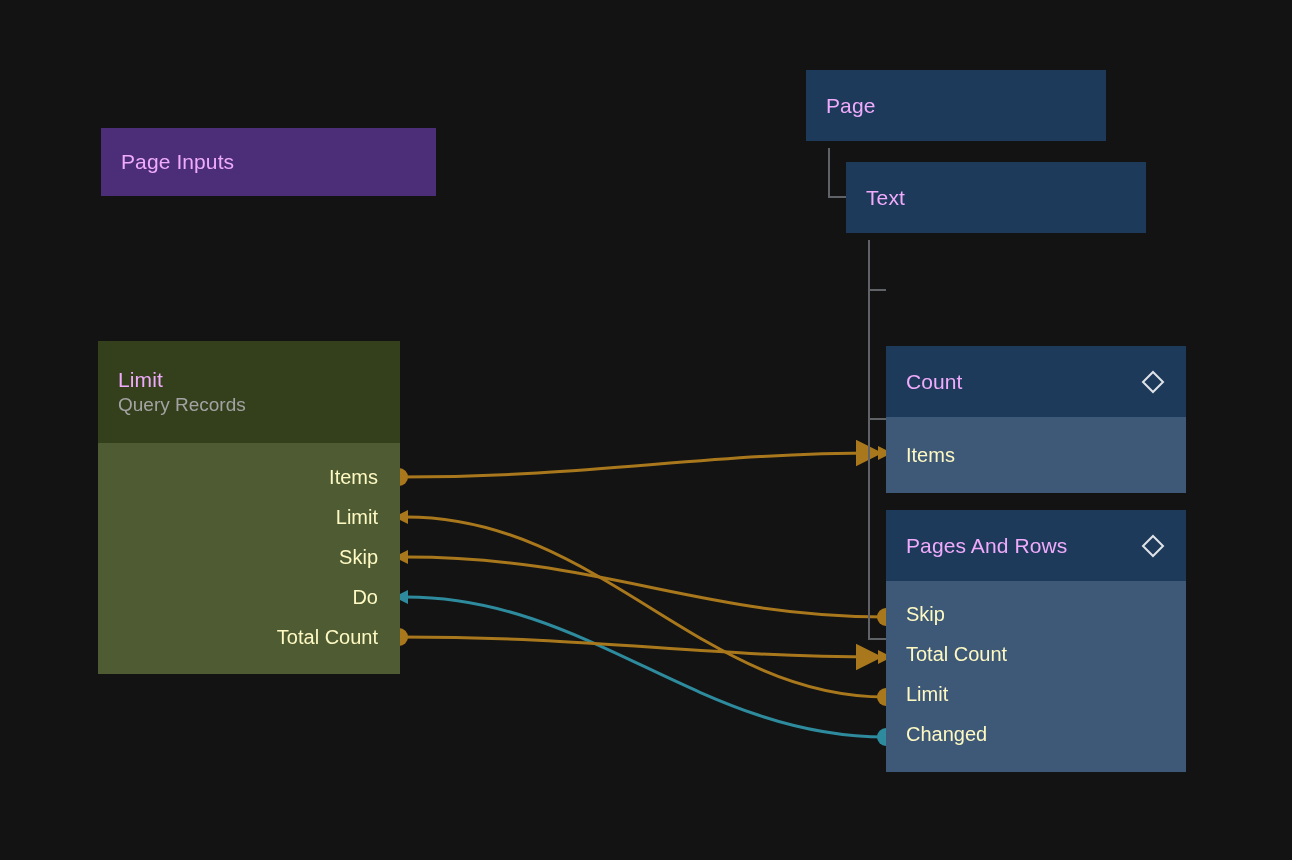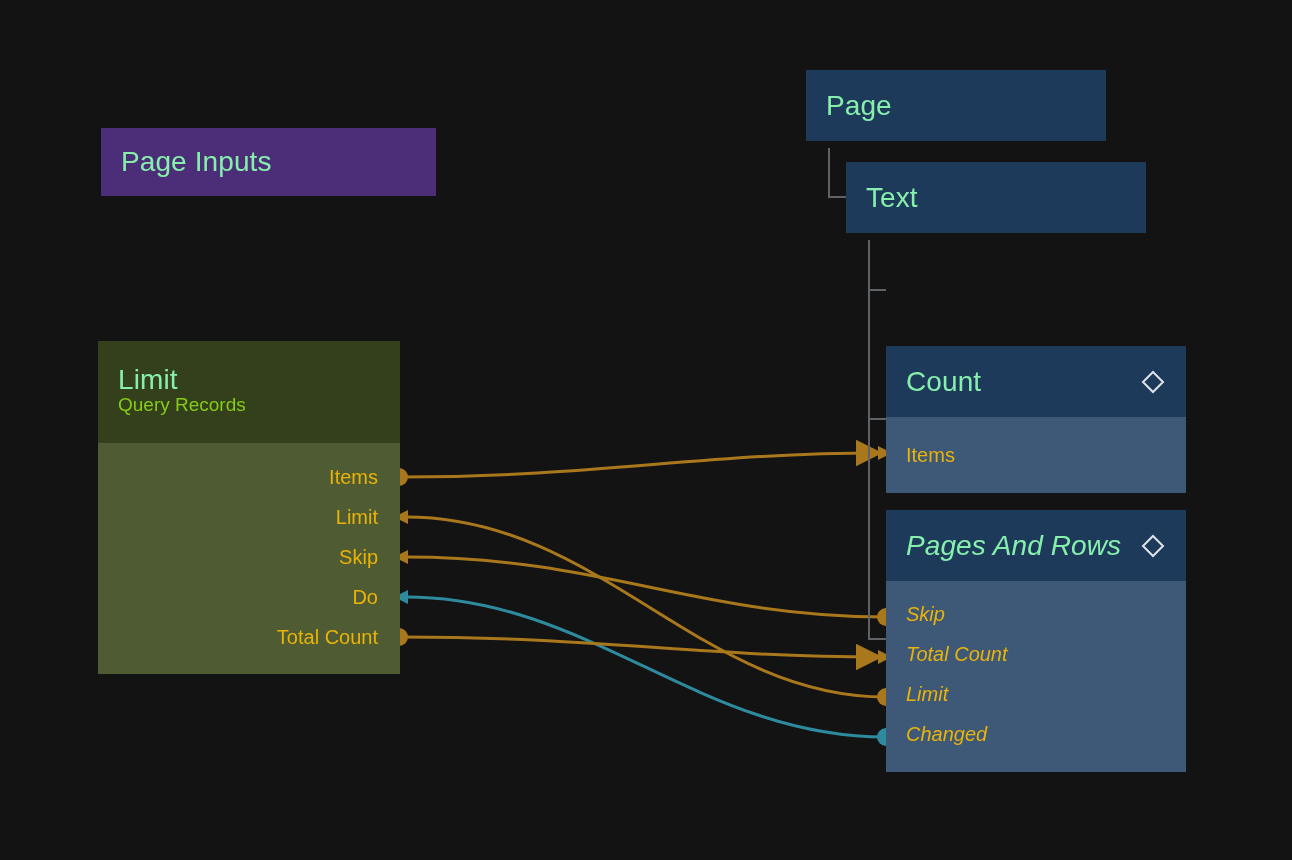--- a/index.html
+++ b/index.html
@@ -34,28 +34,28 @@
     box-sizing: border-box;
   }
   .node-header {
     display: flex;
     align-items: center;
     box-sizing: border-box;
     padding: 0 20px;
     height: 71px;
   }
   .node-title {
-    color: #86efac;
-    font-size: 28px;
+    color: #f0abfc;
+    font-size: 21px;
     line-height: 24px;
     letter-spacing: 0.1px;
     white-space: nowrap;
   }
   .node-subtitle {
-    color: #84cc16;
+    color: #a3a3a3;
     font-size: 19px;
     line-height: 22px;
     white-space: nowrap;
   }
   .header-stack {
     display: flex;
     flex-direction: column;
     justify-content: center;
     gap: 2px;
   }
@@ -97,35 +97,35 @@
   .port-row {
     position: relative;
     height: 40px;
     display: flex;
     align-items: center;
     justify-content: flex-end;
     padding-right: 22px;
     box-sizing: border-box;
   }
   .port-label {
-    color: #eab308;
+    color: #fef9c3;
     font-size: 20px;
     line-height: 23px;
     white-space: nowrap;
   }
 
   
   .blue-head { background: #1e3a5a; }
   .blue-body { background: #3e5878; }
 
   .n-page    { left: 806px;  top: 70px;  width: 300px; height: 71px; }
   .n-group   { left: 846px;  top: 162px; width: 300px; height: 71px; }
   .n-text    { left: 886px;  top: 254px; width: 300px; height: 71px; }
   .n-table   { left: 886px;  top: 346px; width: 300px; height: 146px; }
-  .n-pagesrows { left: 886px; top: 510px; width: 300px; height: 278px; font-style: italic; }
+  .n-pagesrows { left: 886px; top: 510px; width: 300px; height: 278px; }
 
   .blue-ports { padding: 0; }
   .blue-port-row {
     height: 40px;
     display: flex;
     align-items: center;
     padding-left: 20px;
     box-sizing: border-box;
   }
   .blue-port-row .port-label { font-size: 20px; }

